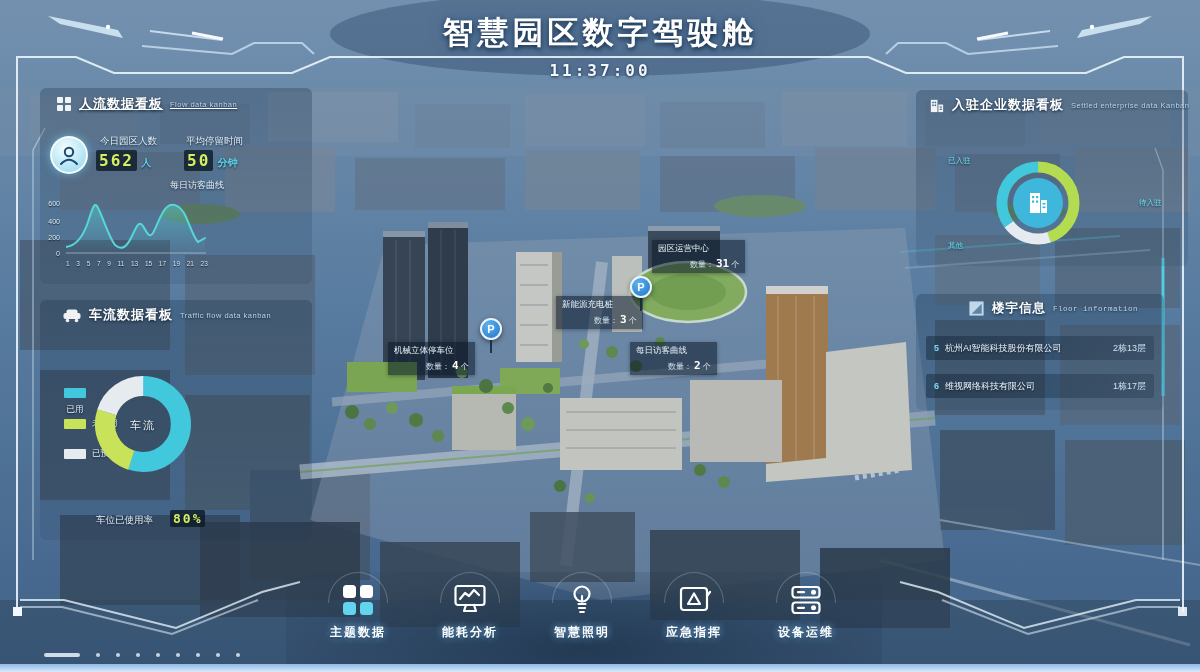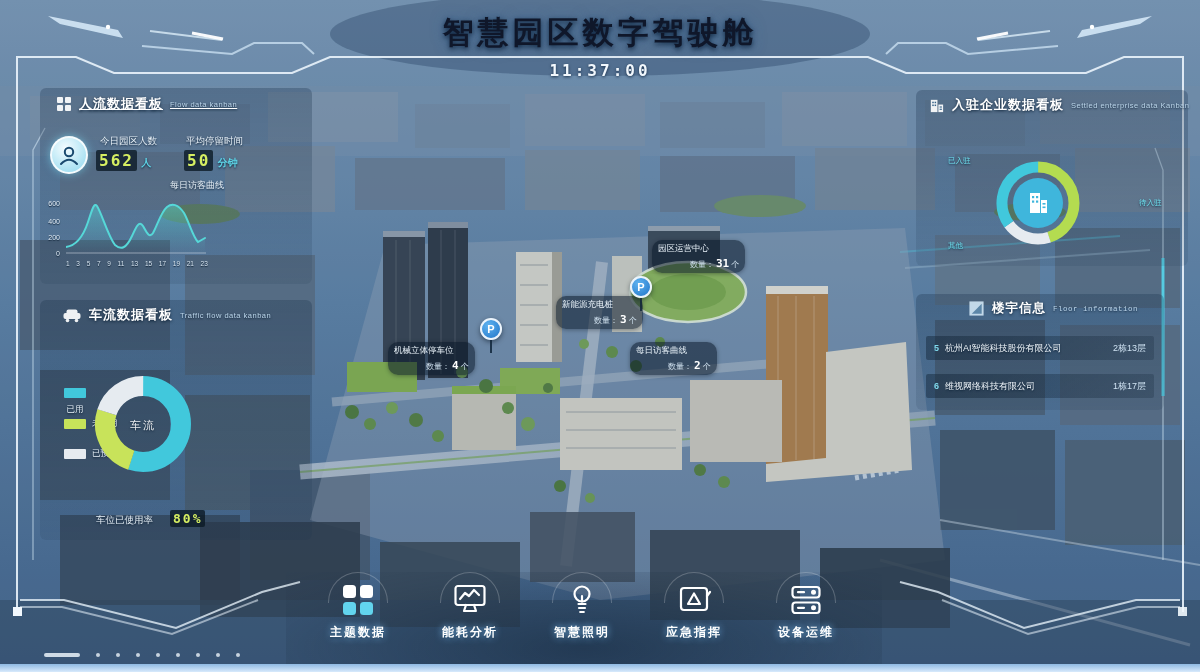--- a/index.html
+++ b/index.html
@@ -8,21 +8,21 @@
     font-family:"Liberation Sans","DejaVu Sans",sans-serif;color:#fff;
     background:#5e82a4;
   }
   #stage *{box-sizing:border-box;}
   .abs{position:absolute;}
   svg{display:block;}
 
   
   .main-title{
     left:0;right:0;top:12px;text-align:center;
-    font-size:31px;font-weight:bold;letter-spacing:4px;color:#0f172a;
+    font-size:31px;font-weight:bold;letter-spacing:4px;color:#ffffff;
     text-shadow:0 2px 5px rgba(8,28,52,.85),0 0 14px rgba(40,90,140,.6);
   }
   .main-time{
     left:0;right:0;top:61px;text-align:center;
     font-size:16px;font-weight:bold;letter-spacing:3px;color:#f2f8fd;
     text-shadow:0 1px 3px rgba(8,28,52,.8);
     font-family:"DejaVu Sans Mono","Liberation Mono",monospace;
   }
 
   
@@ -56,21 +56,21 @@
     display:flex;align-items:center;gap:6px;width:228px;height:24px;
     background:linear-gradient(90deg,rgba(16,34,52,.45),rgba(16,34,52,.25));
     border-radius:2px;padding:0 8px;
   }
   .bld-idx{font-size:9px;color:#7fd8ec;font-weight:bold;}
   .bld-name{font-size:9px;color:#f0f6fb;flex:1;white-space:nowrap;overflow:hidden;text-shadow:0 1px 2px rgba(5,25,45,.9);}
   .bld-loc{font-size:9px;color:#cfe2f2;white-space:nowrap;}
 
   
   .map-tip{
-    background:rgba(10,24,40,.55);border-radius:10px;padding:3px 6px;
+    background:rgba(10,24,40,.55);border-radius:0;padding:3px 6px;
     box-shadow:0 1px 4px rgba(0,10,20,.35);
   }
   .map-tip .t1{font-size:8.5px;color:#e9f2f9;white-space:nowrap;}
   .map-tip .t2{font-size:8px;color:#cfe0ee;white-space:nowrap;margin-top:2px;padding-left:32px;}
   .map-tip .t2 b{font-size:11px;color:#ffffff;font-family:"DejaVu Sans Mono",monospace;margin:0 2px;}
   .marker{
     width:22px;height:22px;border-radius:50%;
     background:radial-gradient(circle at 35% 30%,#5fb3f0,#1f74c8);
     border:2px solid rgba(255,255,255,.9);
     display:flex;align-items:center;justify-content:center;

